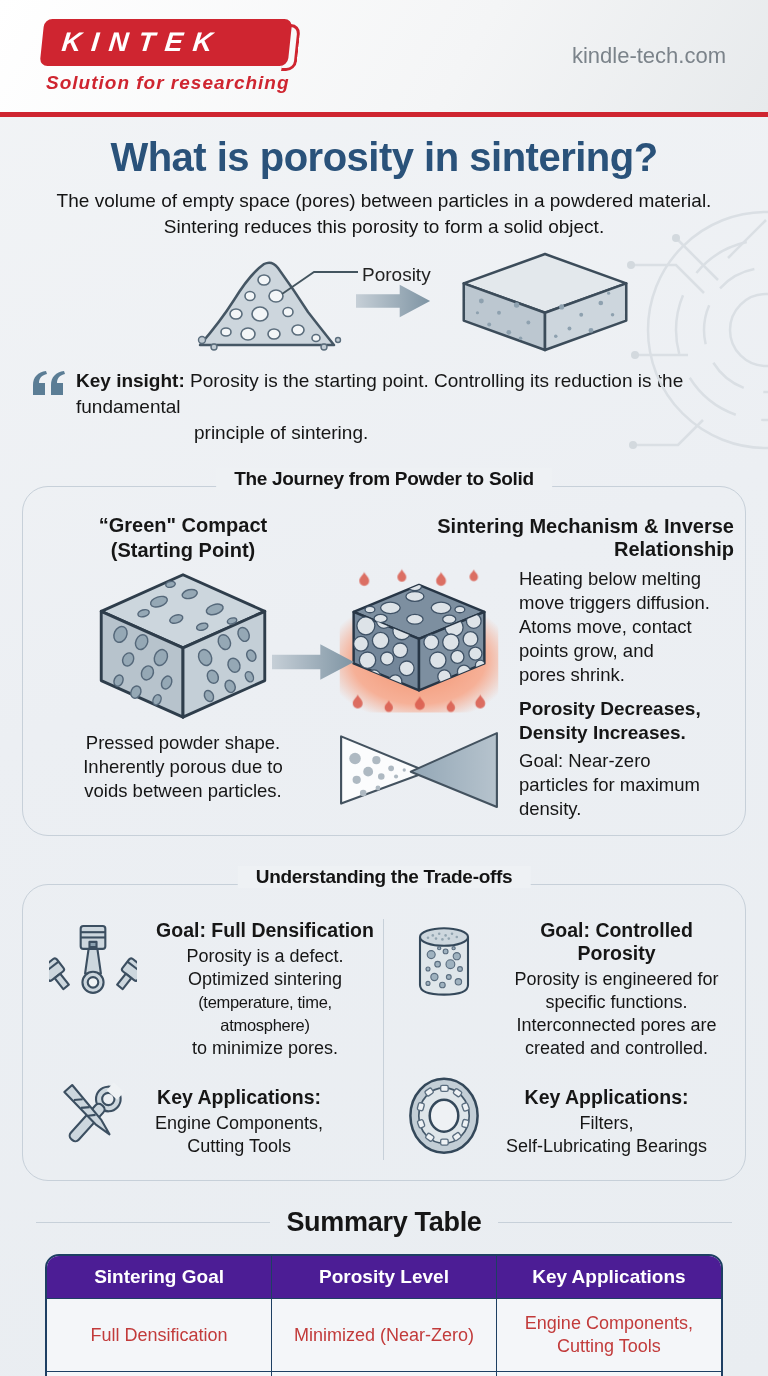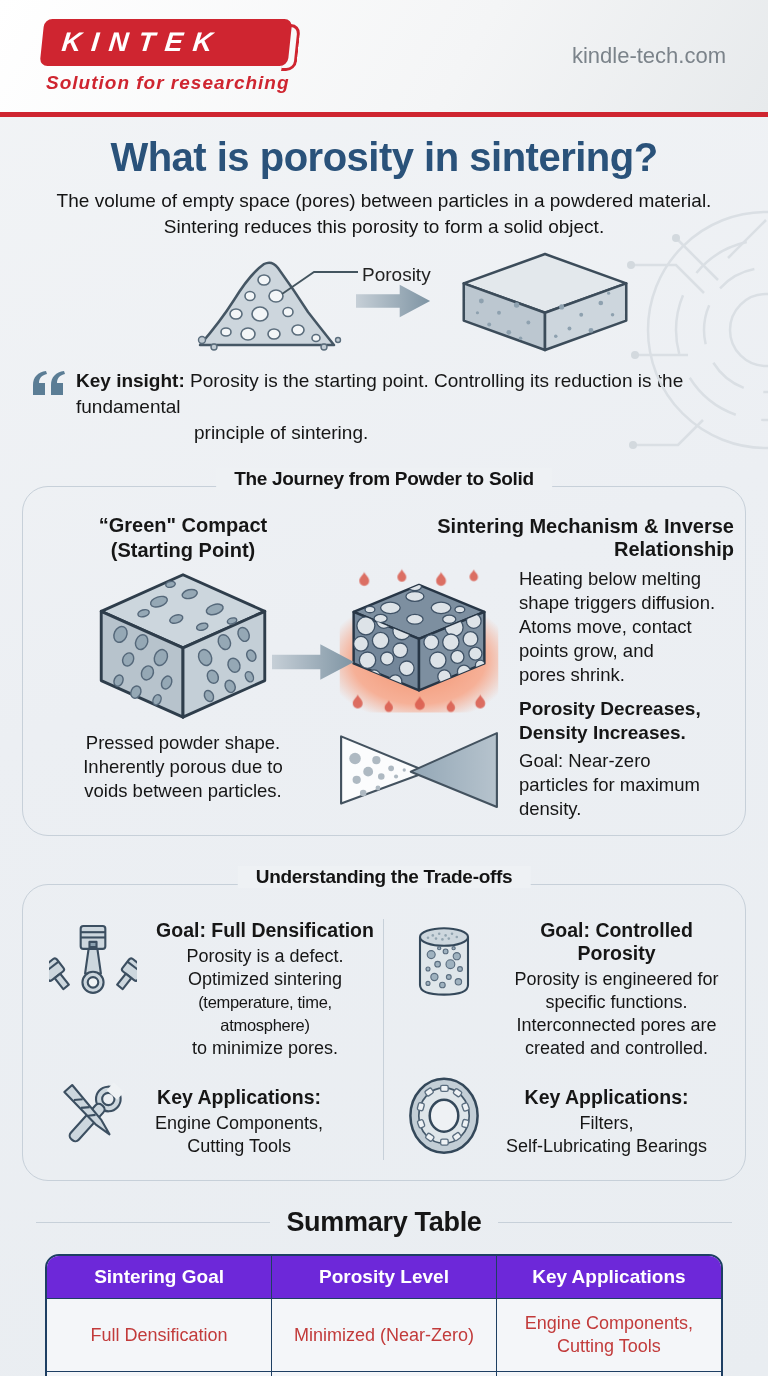--- a/index.html
+++ b/index.html
@@ -70,21 +70,21 @@
   .to-row { display:flex; gap:16px; margin-bottom:12px; }
   .to-icon { flex:0 0 92px; display:flex; justify-content:center; }
   .to-title { font-size:19.5px; font-weight:bold; margin-bottom:3px; }
   .to-body { font-size:18px; line-height:23px; }
   .to-body .condensed { font-size:16.5px; letter-spacing:-0.3px; }
 
   
   .summary-heading { margin-top:26px; }
   .table-wrap { margin:16px 45px 0; border:2.5px solid #1e3f63; border-radius:14px; overflow:hidden; background:#f4f6f9; }
   table { width:100%; border-collapse:collapse; table-layout:fixed; }
-  th { background:#6d28d9; color:#ffffff; font-size:19px; font-weight:bold; padding:10px 4px; border:1.4px solid #1e3f63; }
+  th { background:#4c1d95; color:#ffffff; font-size:19px; font-weight:bold; padding:10px 4px; border:1.4px solid #1e3f63; }
   td { font-size:18px; text-align:center; padding:13px 8px; border:1.4px solid #1e3f63; line-height:23px; }
   tr.row-red td { color:#c23b3b; }
   tr.row-navy td { color:#1d3c5e; }
   th:first-child, td:first-child { border-left:none; } th:last-child, td:last-child { border-right:none; }
   tr:first-child th { border-top:none; } tr:last-child td { border-bottom:none; }
 </style>
 </head>
 <body>
 
 <div class="page">
@@ -364,21 +364,21 @@
                   <circle cx="50" cy="72" r="3"></circle>
                   <circle cx="72" cy="58" r="2.5"></circle>
                   <circle cx="82" cy="50" r="2"></circle>
               </g>
               <polygon points="195,5 195,95 90,52" fill="url(#dens)" stroke="#43525f" stroke-width="2.6" stroke-linejoin="round"></polygon>
             </svg>
           </div>
           <div class="j-texts">
             <div>
               <span style="display:block">Heating below melting</span>
-              <span style="display:block">shape triggers diffusion.</span>
+              <span style="display:block">move triggers diffusion.</span>
               <span style="display:block">Atoms move, contact</span>
               <span style="display:block">points grow, and</span>
               <span style="display:block">pores shrink.</span>
             </div>
             <div class="j-result">
               <span style="display:block">Porosity Decreases,</span>
               <span style="display:block">Density Increases.</span>
             </div>
             <div class="j-goal">
               <span style="display:block">Goal: Near-zero</span>

